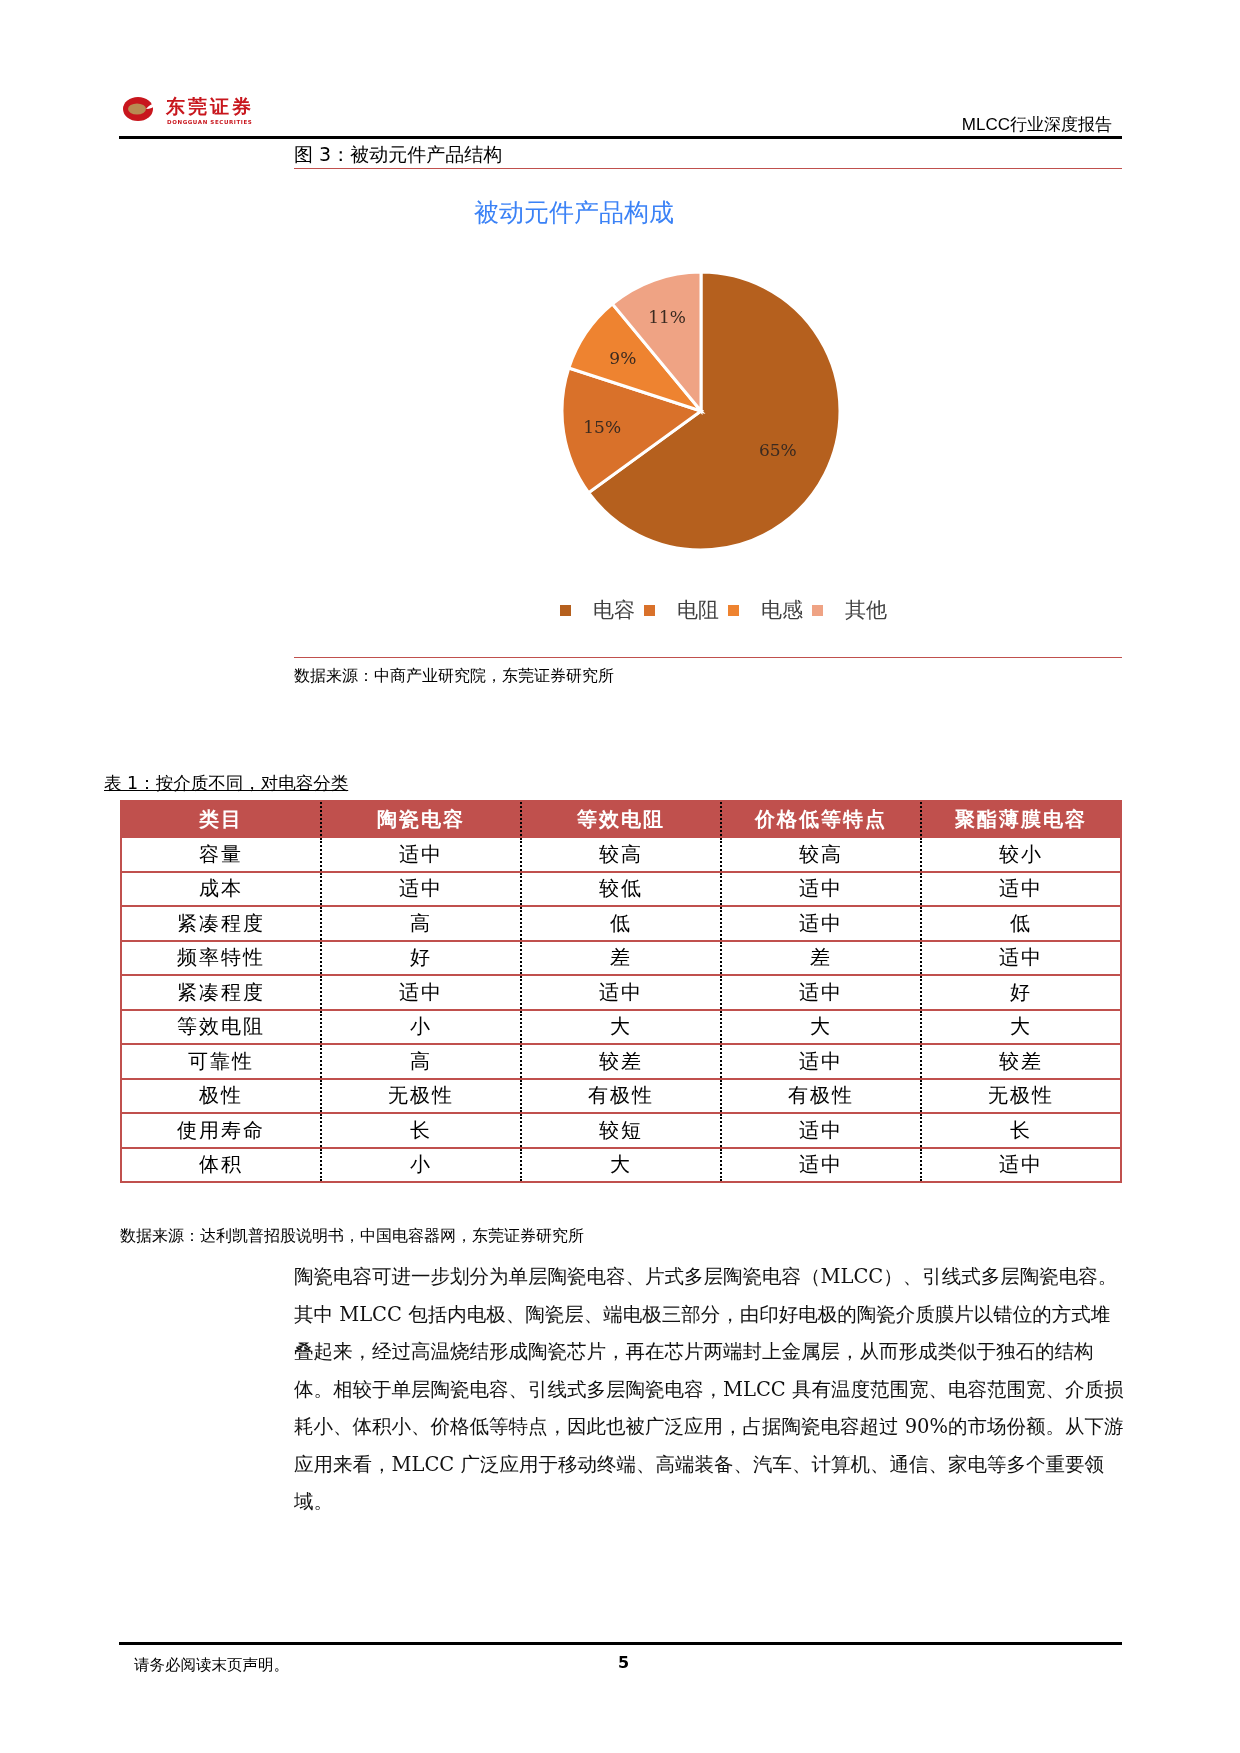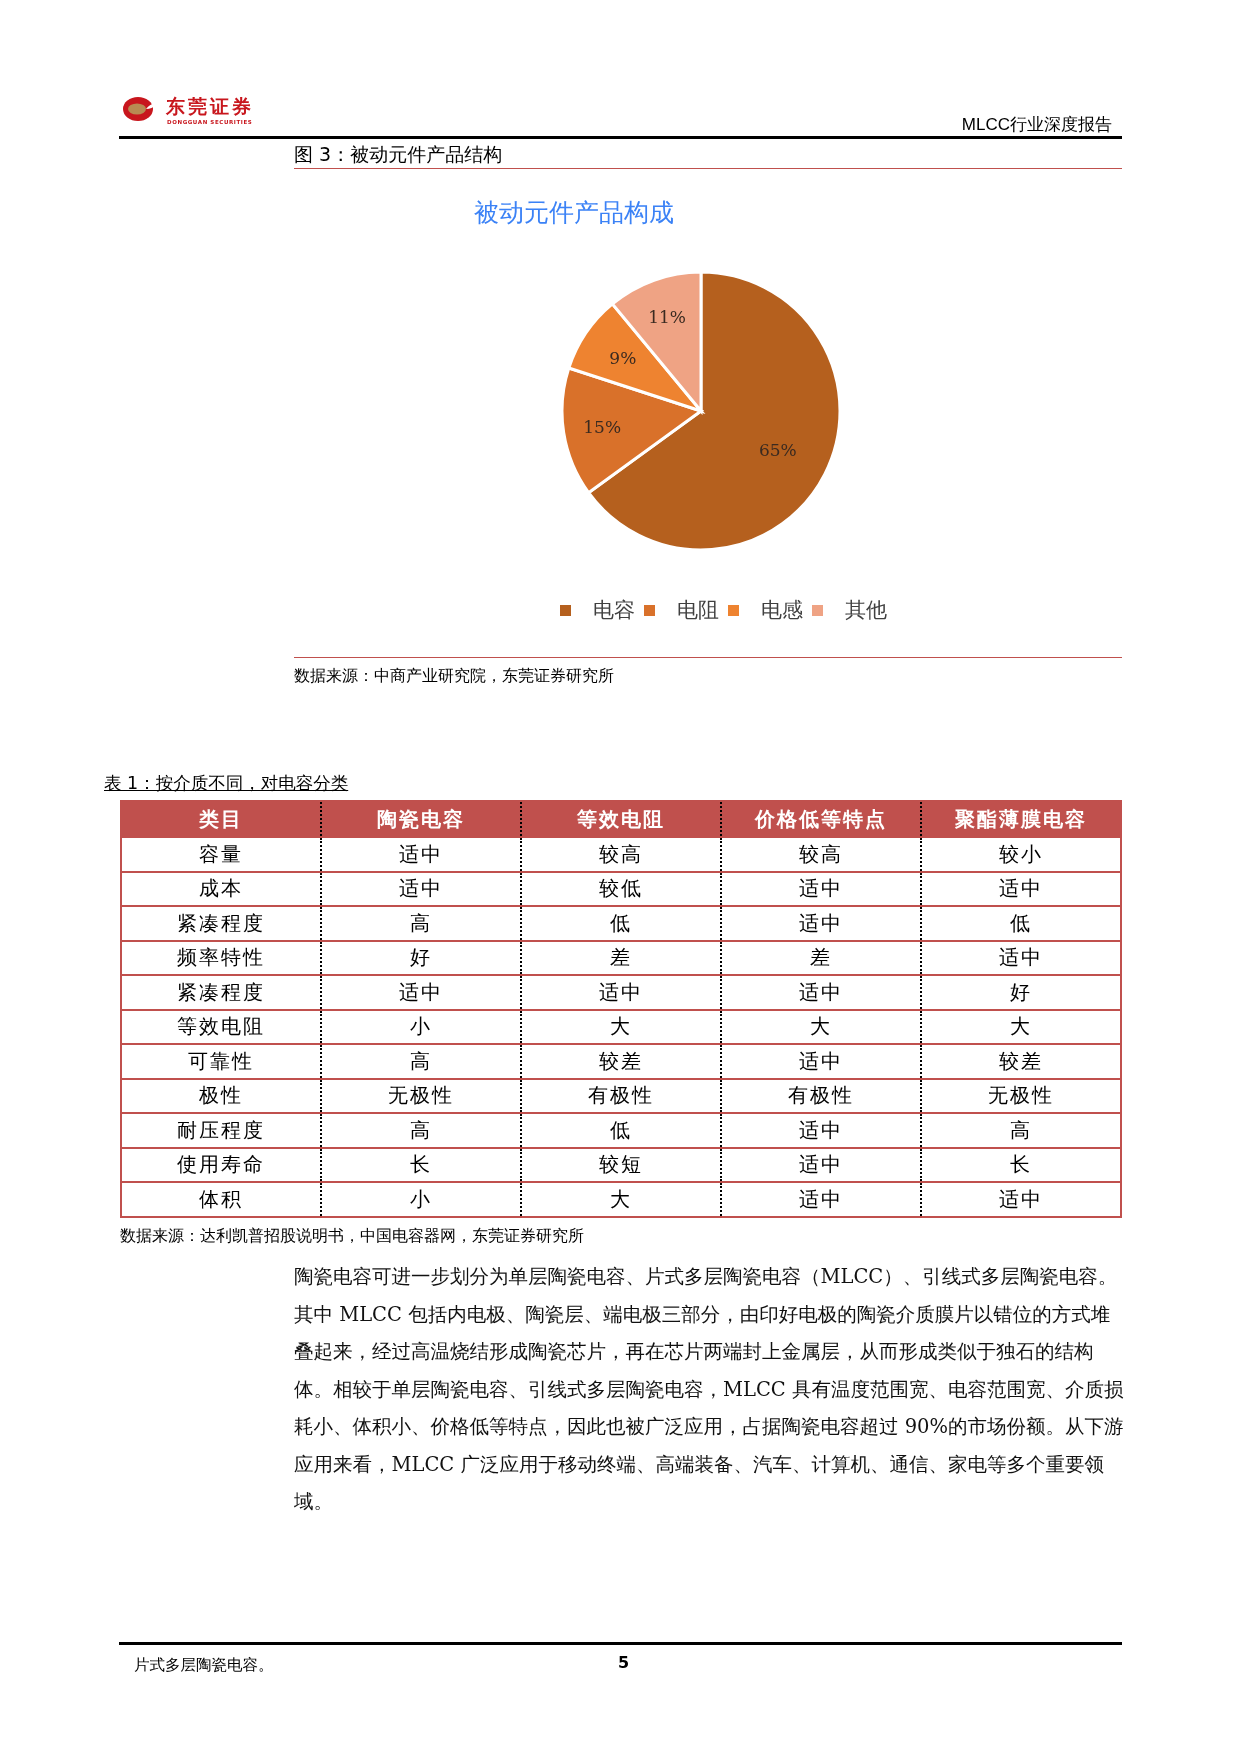--- a/index.html
+++ b/index.html
@@ -163,41 +163,34 @@
         <td>较差</td>
       </tr>
       <tr>
         <td>极性</td>
         <td>无极性</td>
         <td>有极性</td>
         <td>有极性</td>
         <td>无极性</td>
       </tr>
       <tr>
-        <td>耐压程度</td>
-        <td>高</td>
-        <td>低</td>
-        <td>适中</td>
-        <td>高</td>
-      </tr>
-      <tr>
         <td>使用寿命</td>
         <td>长</td>
         <td>较短</td>
         <td>适中</td>
         <td>长</td>
       </tr>
       <tr>
         <td>体积</td>
         <td>小</td>
         <td>大</td>
         <td>适中</td>
         <td>适中</td>
       </tr>
     </tbody>
 </table>
 <div class="abs tbl-source">数据来源：达利凯普招股说明书，中国电容器网，东莞证券研究所</div>
 
 <div class="abs para">陶瓷电容可进一步划分为单层陶瓷电容、片式多层陶瓷电容（MLCC）、引线式多层陶瓷电容。其中 MLCC 包括内电极、陶瓷层、端电极三部分，由印好电极的陶瓷介质膜片以错位的方式堆叠起来，经过高温烧结形成陶瓷芯片，再在芯片两端封上金属层，从而形成类似于独石的结构体。相较于单层陶瓷电容、引线式多层陶瓷电容，MLCC 具有温度范围宽、电容范围宽、介质损耗小、体积小、价格低等特点，因此也被广泛应用，占据陶瓷电容超过 90%的市场份额。从下游应用来看，MLCC 广泛应用于移动终端、高端装备、汽车、计算机、通信、家电等多个重要领域。</div>
 
 <div class="abs footer-rule"></div>
-<div class="abs footer-note">片式多层陶瓷电容。</div>
+<div class="abs footer-note">请务必阅读末页声明。</div>
 <div class="abs page-num">5</div>
 
 </body></html>

